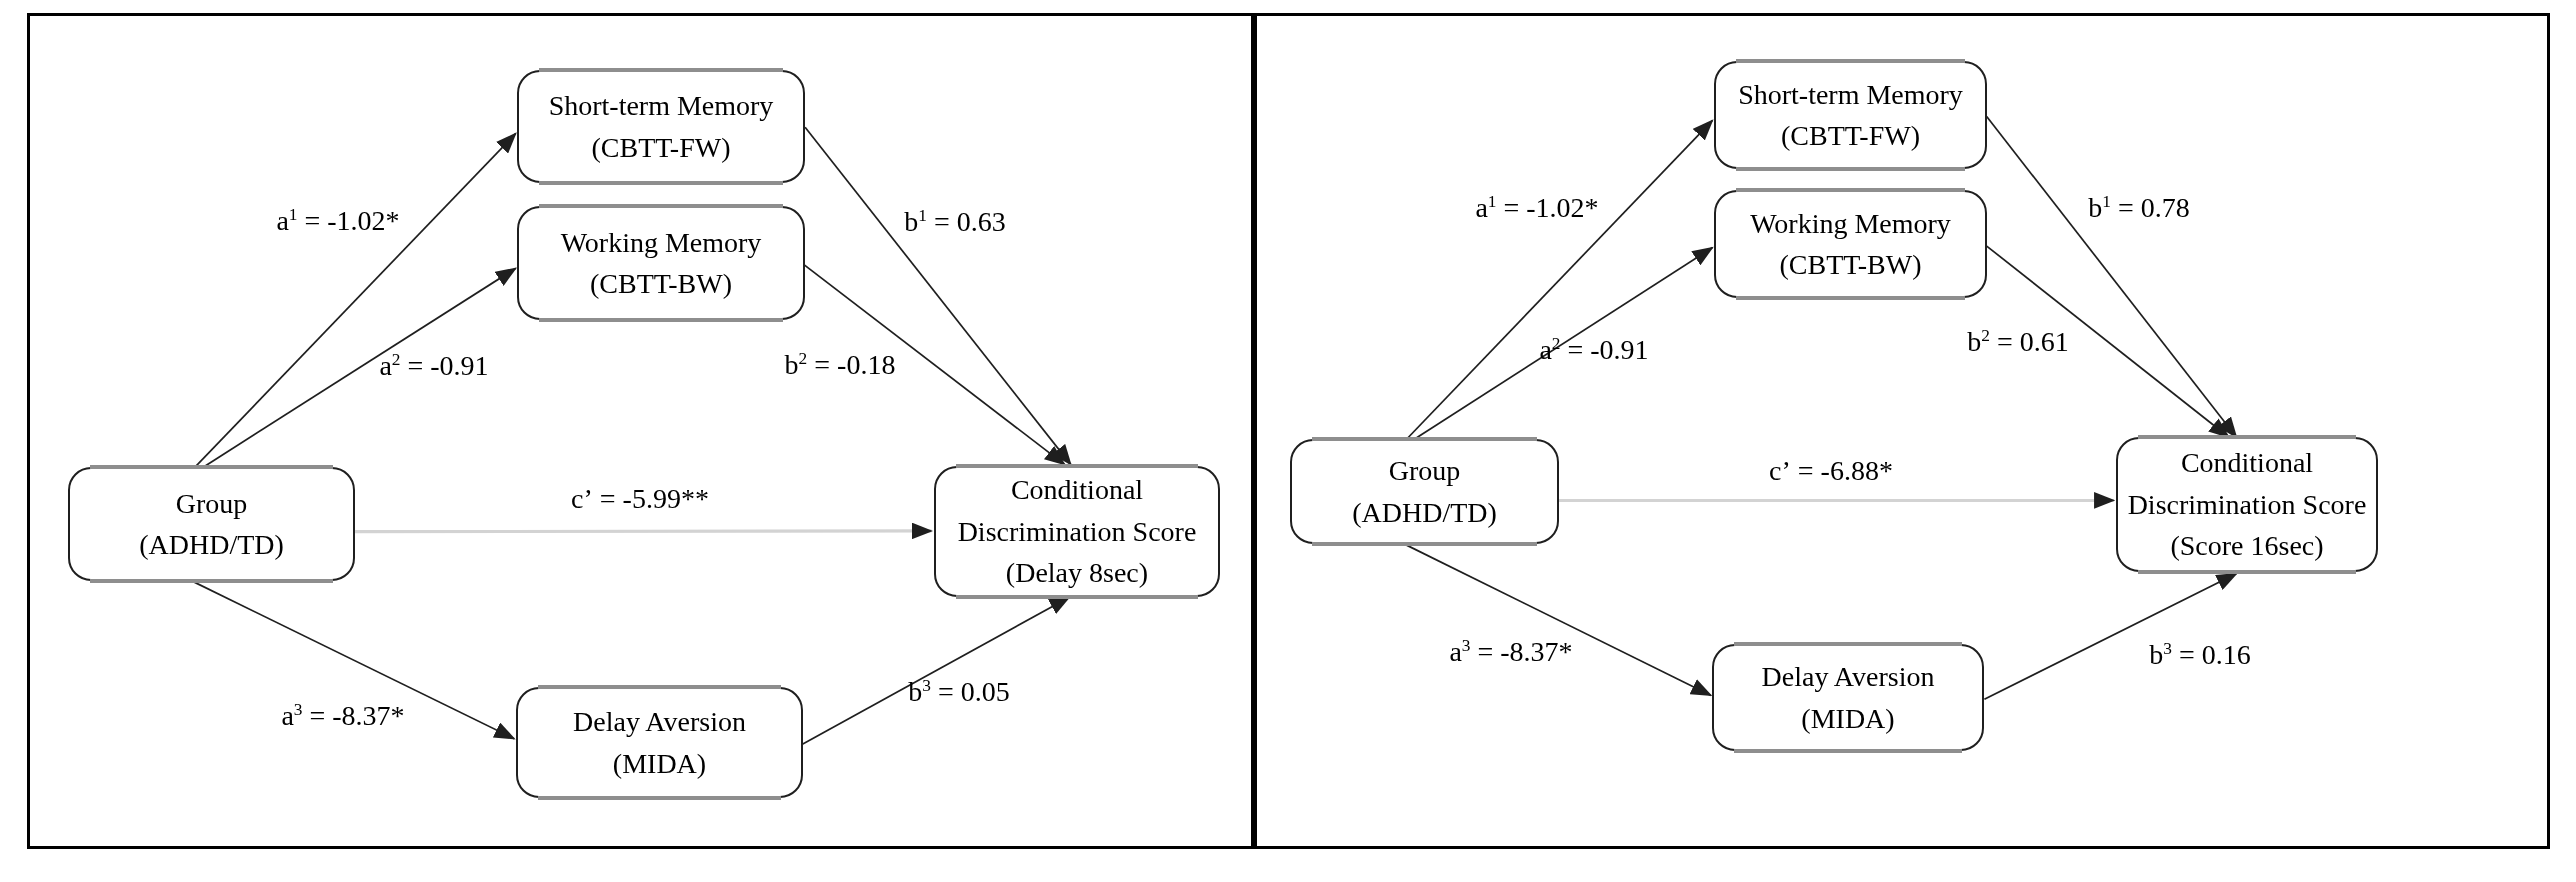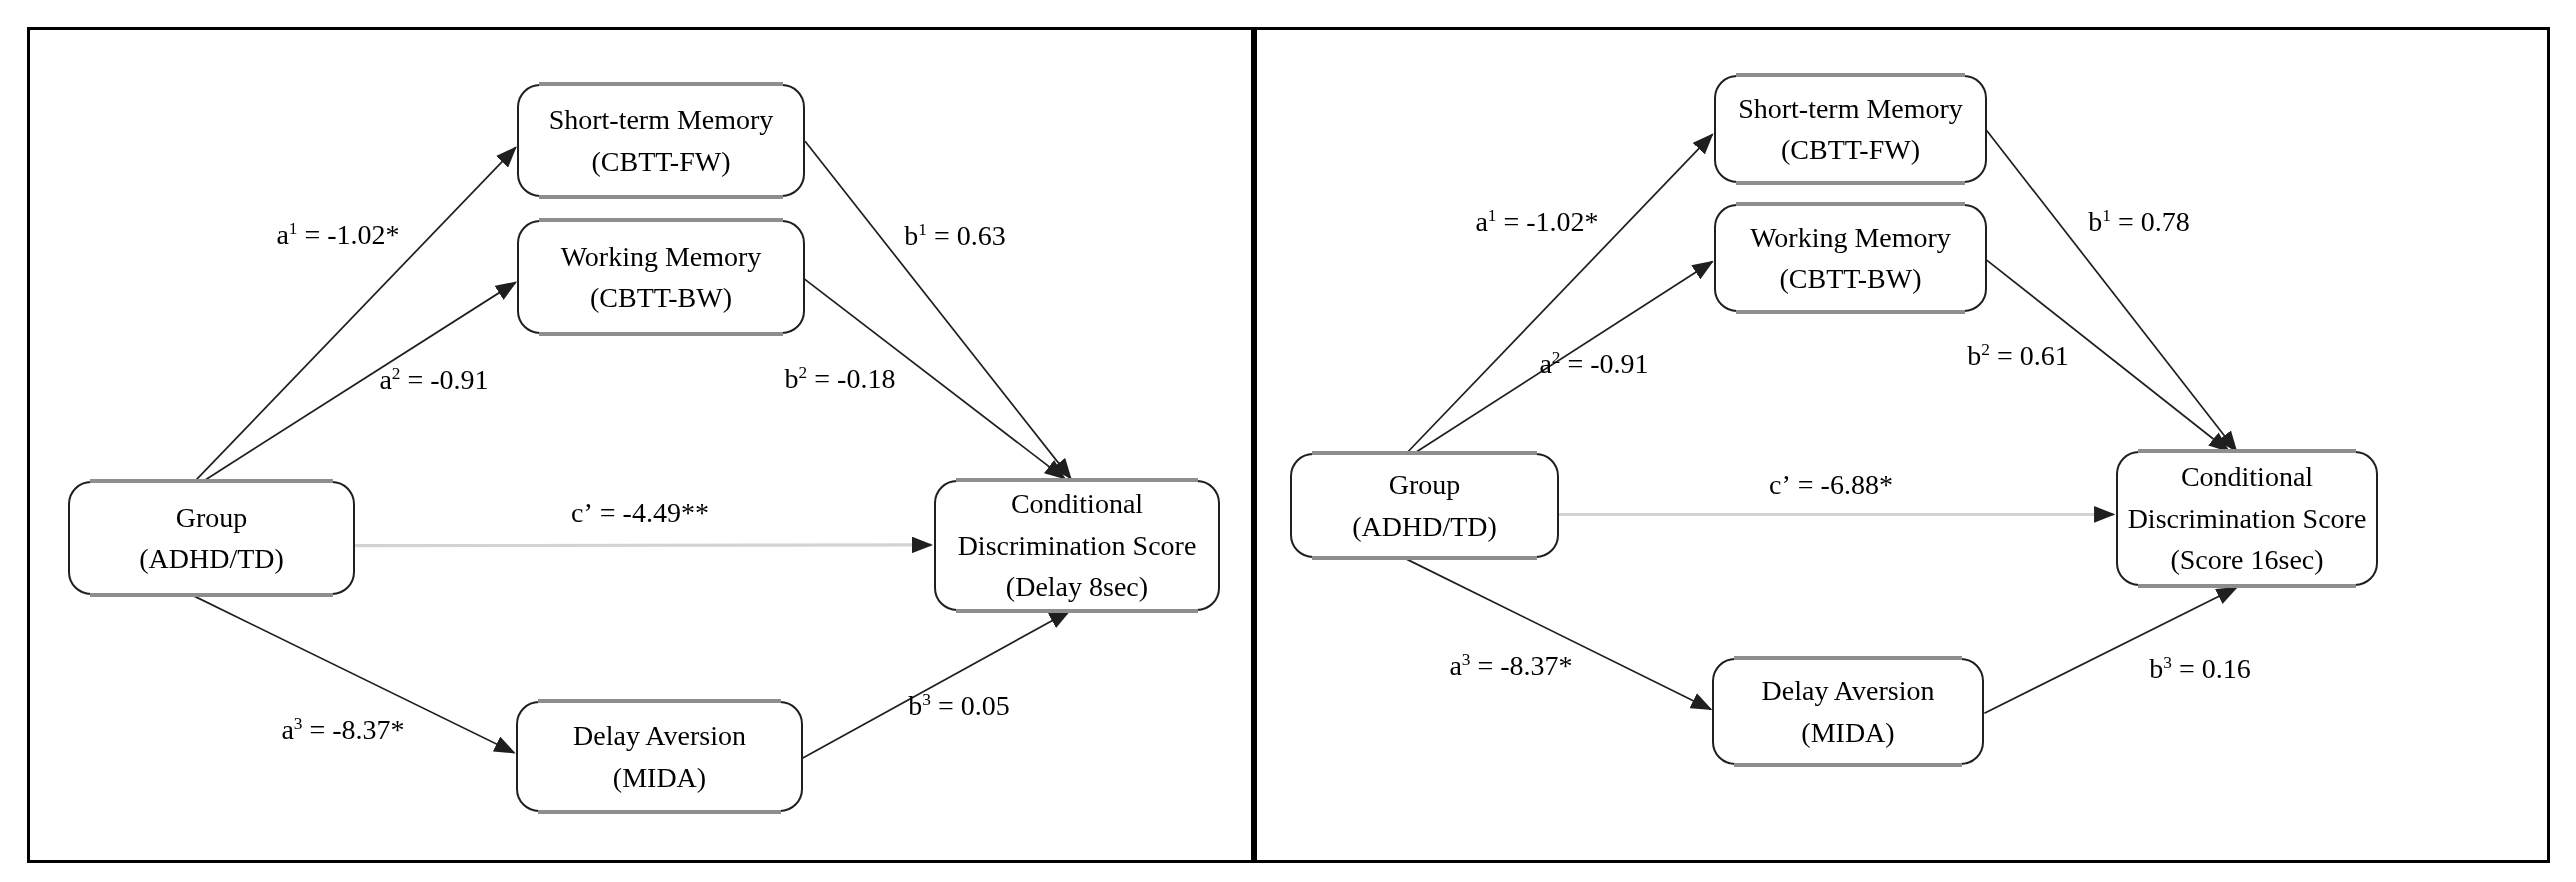--- a/index.html
+++ b/index.html
@@ -9,21 +9,21 @@
     --band:#8e8e8e;
     --paper:#ffffff;
   }
   html,body{margin:0;padding:0;}
   body{
     width:2576px;height:882px;background:var(--paper);
     font-family:"Liberation Serif","DejaVu Serif",serif;color:var(--ink);
   }
   .stage{position:relative;width:2576px;height:882px;overflow:hidden;}
   .panel{
-    position:absolute;top:27px;height:836px;box-sizing:border-box;
+    position:absolute;top:13px;height:836px;box-sizing:border-box;
     border:3.8px solid var(--ink);background:var(--paper);
   }
   .panel-left{left:27px;width:1227px;}
   .panel-right{left:1254px;width:1296px;}
   .wires{position:absolute;left:0;top:0;pointer-events:none;}
   .wires line{stroke:var(--wire);stroke-width:2.25;fill:none;}
   .wires line.muted{stroke:var(--wire_muted);stroke-width:4;}
   .wires marker path{fill:var(--wire);}
   .node{
     position:absolute;box-sizing:border-box;background:var(--paper);
@@ -85,21 +85,21 @@
       <div class="nline">Delay Aversion</div>
       <div class="nline">(MIDA)</div>
     </div>
 
     <div class="plabel" style="left:308px;top:205px"><span>a</span><sup>1</sup><span> = -1.02*</span></div>
     <div class="plabel" style="left:404px;top:350px"><span>a</span><sup>2</sup><span> = -0.91</span></div>
     <div class="plabel" style="left:313px;top:700px"><span>a</span><sup>3</sup><span> = -8.37*</span></div>
     <div class="plabel" style="left:925px;top:206px"><span>b</span><sup>1</sup><span> = 0.63</span></div>
     <div class="plabel" style="left:810px;top:349px"><span>b</span><sup>2</sup><span> = -0.18</span></div>
     <div class="plabel" style="left:929px;top:676px"><span>b</span><sup>3</sup><span> = 0.05</span></div>
-    <div class="plabel" style="left:610px;top:483px"><span>c’</span><sup></sup><span> = -4.49**</span></div>
+    <div class="plabel" style="left:610px;top:483px"><span>c’</span><sup></sup><span> = -5.99**</span></div>
   </section>
 
   <section class="panel panel-right">
     <svg class="wires" width="1288" height="828" viewBox="0 0 1691 1087">
       <defs>
         <marker id="mR" markerUnits="userSpaceOnUse" markerWidth="28" markerHeight="22" refX="26" refY="11" orient="auto">
           <path d="M0,0 L28,11 L0,22 Z"></path>
         </marker>
       </defs>
       <line x1="196" y1="556" x2="598" y2="137" marker-end="url(#mR)"></line>

